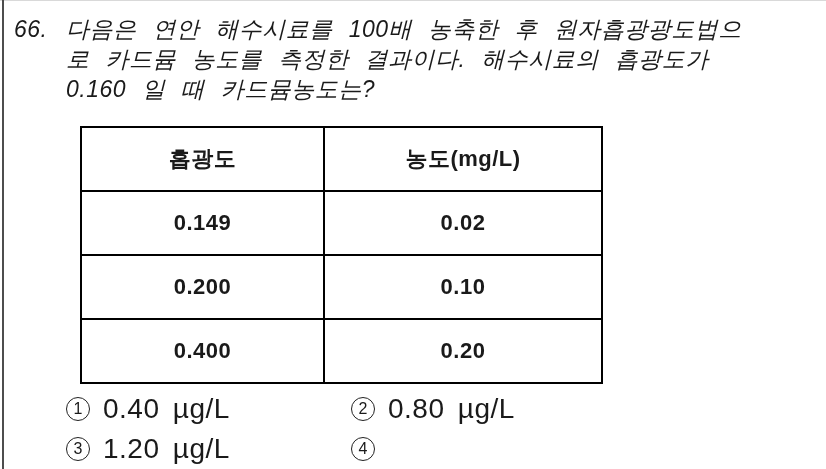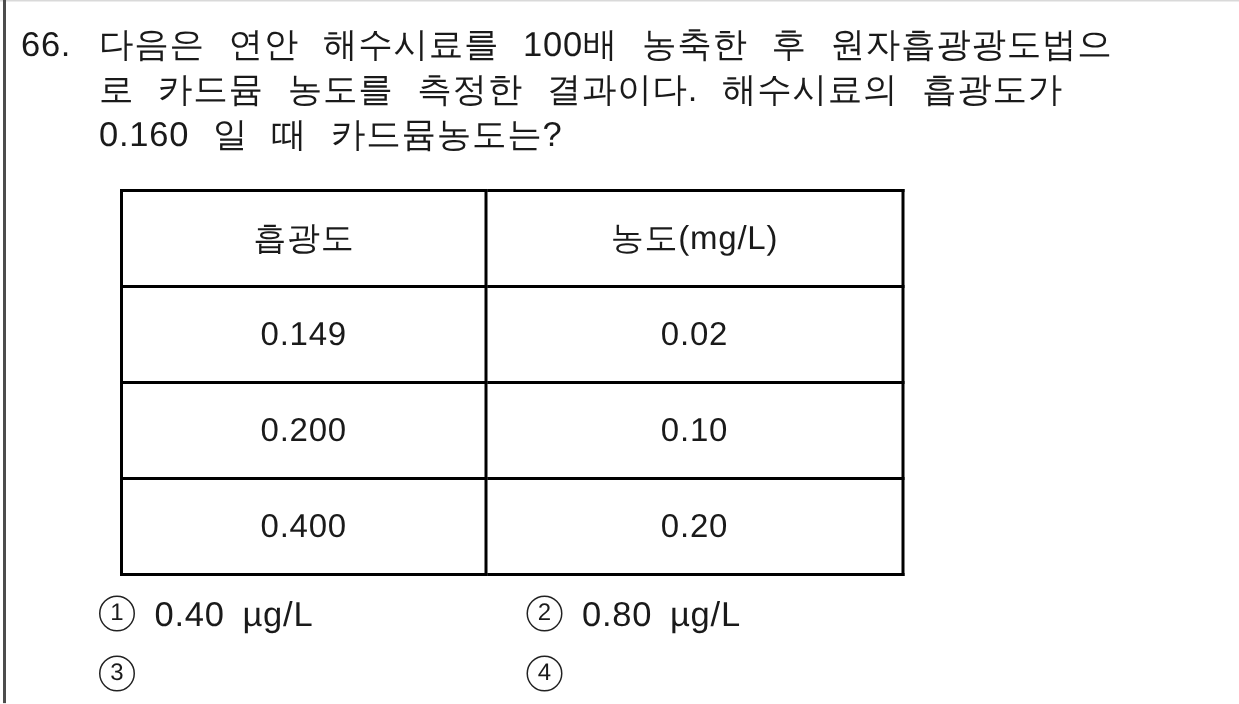--- a/index.html
+++ b/index.html
@@ -28,20 +28,21 @@
     width: 2px; height: 100%;
     background: #4d4d4d;
   }
   .question {
     position: absolute;
     left: 14px;
     top: 14px;
     width: 800px;
     display: flex;
     align-items: flex-start;
+    font-style: italic;
   }
   .qnum {
     flex: 0 0 44px;
     font-size: 23px;
     line-height: 30px;
     letter-spacing: 0.5px;
   }
   .qtext {
     flex: 1 1 auto;
     margin-left: 8px;
@@ -61,21 +62,21 @@
     border-collapse: collapse;
     table-layout: fixed;
   }
   table.data-table th,
   table.data-table td {
     border: 2px solid #000000;
     text-align: center;
     vertical-align: middle;
     height: 44px;
     font-size: 22px;
-    font-weight: normal;
+    font-weight: bold;
     padding: 9px;
     letter-spacing: 0.5px;
   }
   table.data-table col.c1 { width: 243px; }
   table.data-table col.c2 { width: 278px; }
   .option {
     position: absolute;
     display: flex;
     align-items: center;
     height: 30px;
@@ -88,21 +89,21 @@
     border-radius: 50%;
     display: flex;
     align-items: center;
     justify-content: center;
     font-size: 16px;
     line-height: 1;
     margin-right: 13px;
     box-sizing: border-box;
   }
   .opt-label {
-    font-size: 23px;
+    font-size: 28px;
     letter-spacing: 0.5px;
     word-spacing: 5px;
     white-space: nowrap;
     text-align: right;
   }
   .pos-o1 { left: 66px;  top: 394px; }
   .pos-o2 { left: 351px; top: 394px; }
   .pos-o3 { left: 66px;  top: 434px; }
   .pos-o4 { left: 351px; top: 434px; }
 </style>
@@ -155,19 +156,20 @@
     <span class="opt-label">0.40 µg/L</span>
   </div>
 
   <div class="option pos-o2">
     <span class="opt-circle">2</span>
     <span class="opt-label">0.80 µg/L</span>
   </div>
 
   <div class="option pos-o3">
     <span class="opt-circle">3</span>
+    <span class="opt-label">1.20 µg/L</span>
   </div>
 
   <div class="option pos-o4">
     <span class="opt-circle">4</span>
   </div>
 
 </div>
 
 </body></html>

